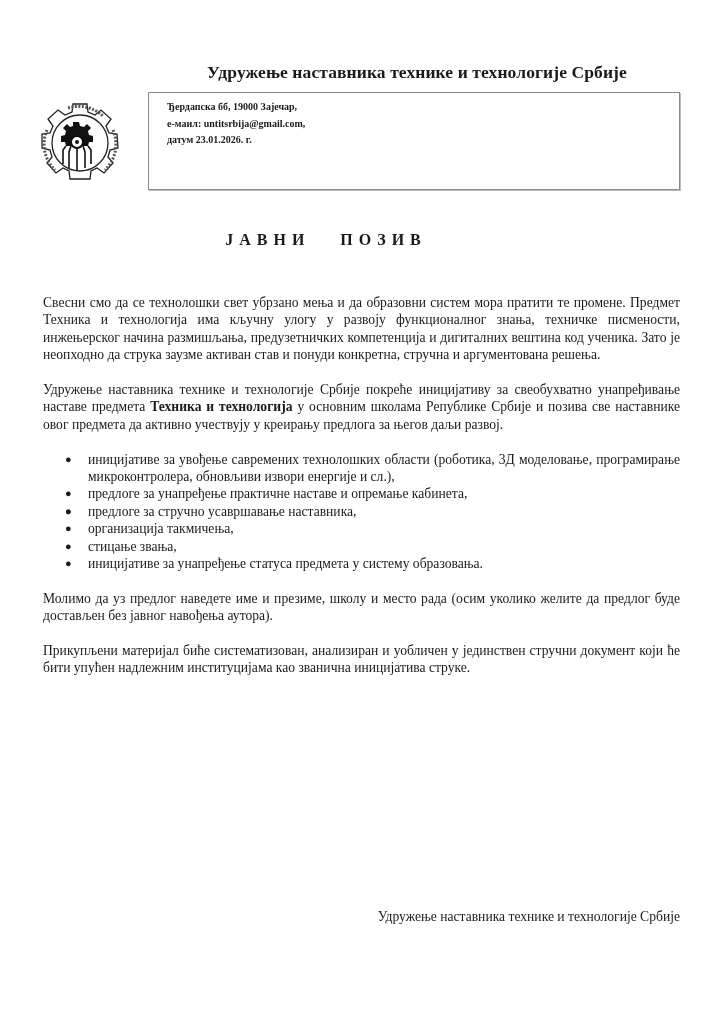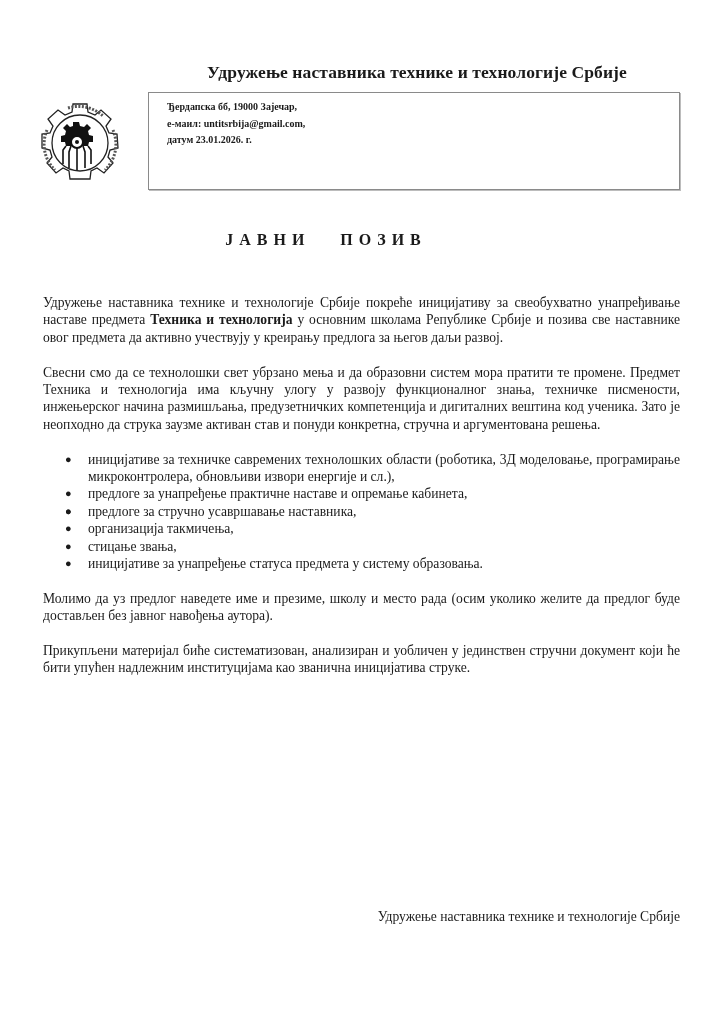--- a/index.html
+++ b/index.html
@@ -70,27 +70,27 @@
 
 <div class="info-box">
   <div>Ђердапска бб, 19000 Зајечар,</div>
   <div>е-маил:  untitsrbija@gmail.com,</div>
   <div>датум 23.01.2026.  г.</div>
 </div>
 
 <div class="doc-heading">ЈАВНИ ПОЗИВ</div>
 
 <div class="body-text">
+  <p>Свесни смо да се технолошки свет убрзано мења и да образовни систем мора пратити те промене. Предмет Техника и технологија има кључну улогу у развоју функционалног знања, техничке писмености, инжењерског начина размишљања, предузетничких компетенција и дигиталних вештина код ученика. Зато је неопходно да струка заузме активан став и понуди конкретна, стручна и аргументована решења.</p>
+
   <p><span>Удружење наставника технике и технологије Србије покреће иницијативу за свеобухватно унапређивање наставе предмета </span><b class="inline-bold">Техника и технологија</b><span> у основним школама Републике Србије и позива све наставнике овог предмета да активно учествују у креирању предлога за његов даљи развој.</span></p>
-
-  <p>Свесни смо да се технолошки свет убрзано мења и да образовни систем мора пратити те промене. Предмет Техника и технологија има кључну улогу у развоју функционалног знања, техничке писмености, инжењерског начина размишљања, предузетничких компетенција и дигиталних вештина код ученика. Зато је неопходно да струка заузме активан став и понуди конкретна, стручна и аргументована решења.</p>
 
   <div style="margin-bottom:17.4px;">
     <ul class="bullets">
-      <li><span class="dot">●</span><span>иницијативе за техничке савремених технолошких области (роботика, 3Д моделовање, програмирање микроконтролера, обновљиви извори енергије и сл.),</span></li>
+      <li><span class="dot">●</span><span>иницијативе за увођење савремених технолошких области (роботика, 3Д моделовање, програмирање микроконтролера, обновљиви извори енергије и сл.),</span></li>
       <li><span class="dot">●</span><span>предлоге за унапређење практичне наставе и опремање кабинета,</span></li>
       <li><span class="dot">●</span></li>
       <li><span class="dot">●</span><span>предлоге за стручно усавршавање наставника,</span></li>
       <li><span class="dot">●</span><span>организација такмичења,</span></li>
       <li><span class="dot">●</span><span>стицање звања,</span></li>
       <li><span class="dot">●</span><span>иницијативе за унапређење статуса предмета у систему образовања.</span></li>
     </ul>
   </div>
 
   <p>Молимо да уз предлог наведете име и презиме, школу и место рада (осим уколико желите да предлог буде достављен без јавног навођења аутора).</p>

